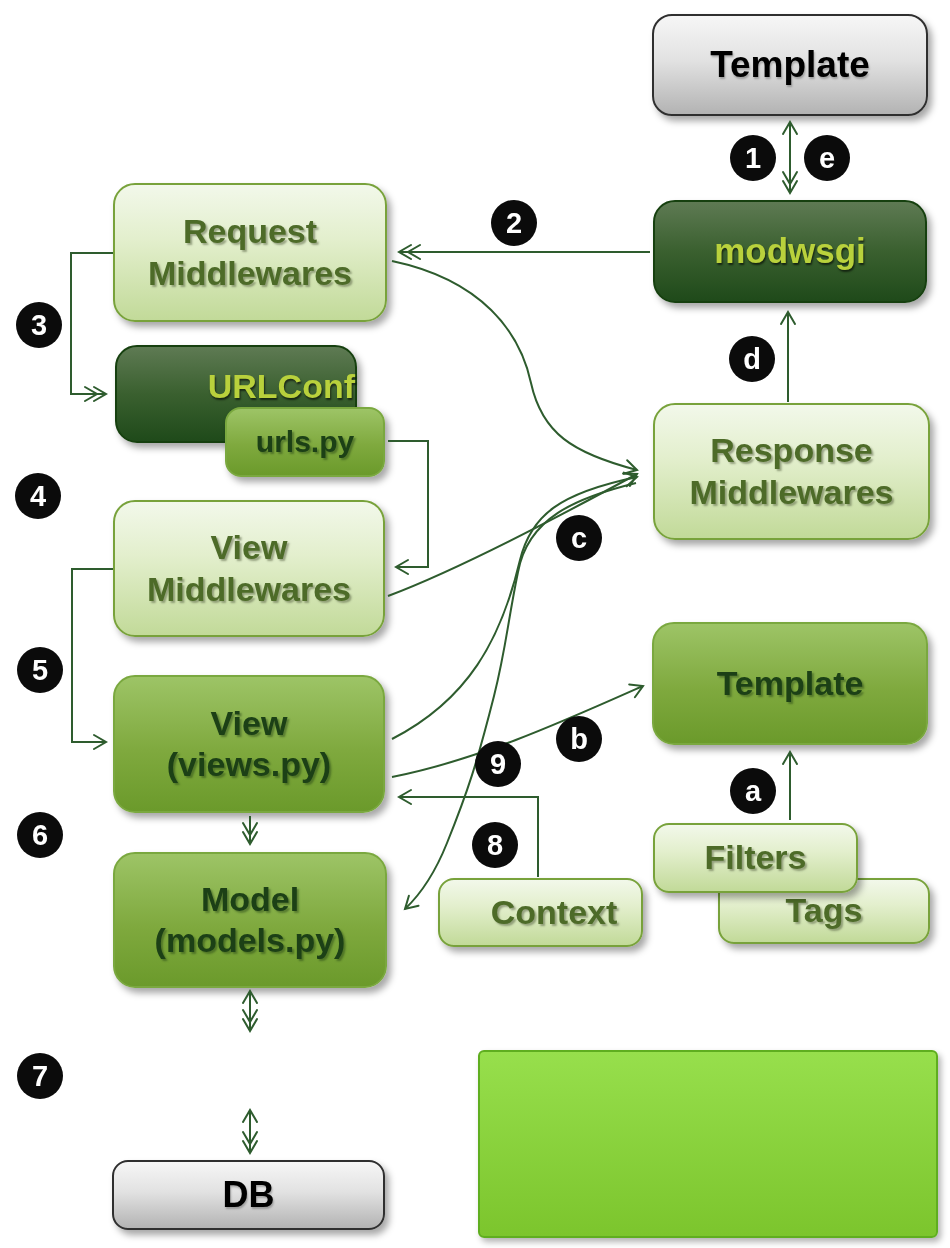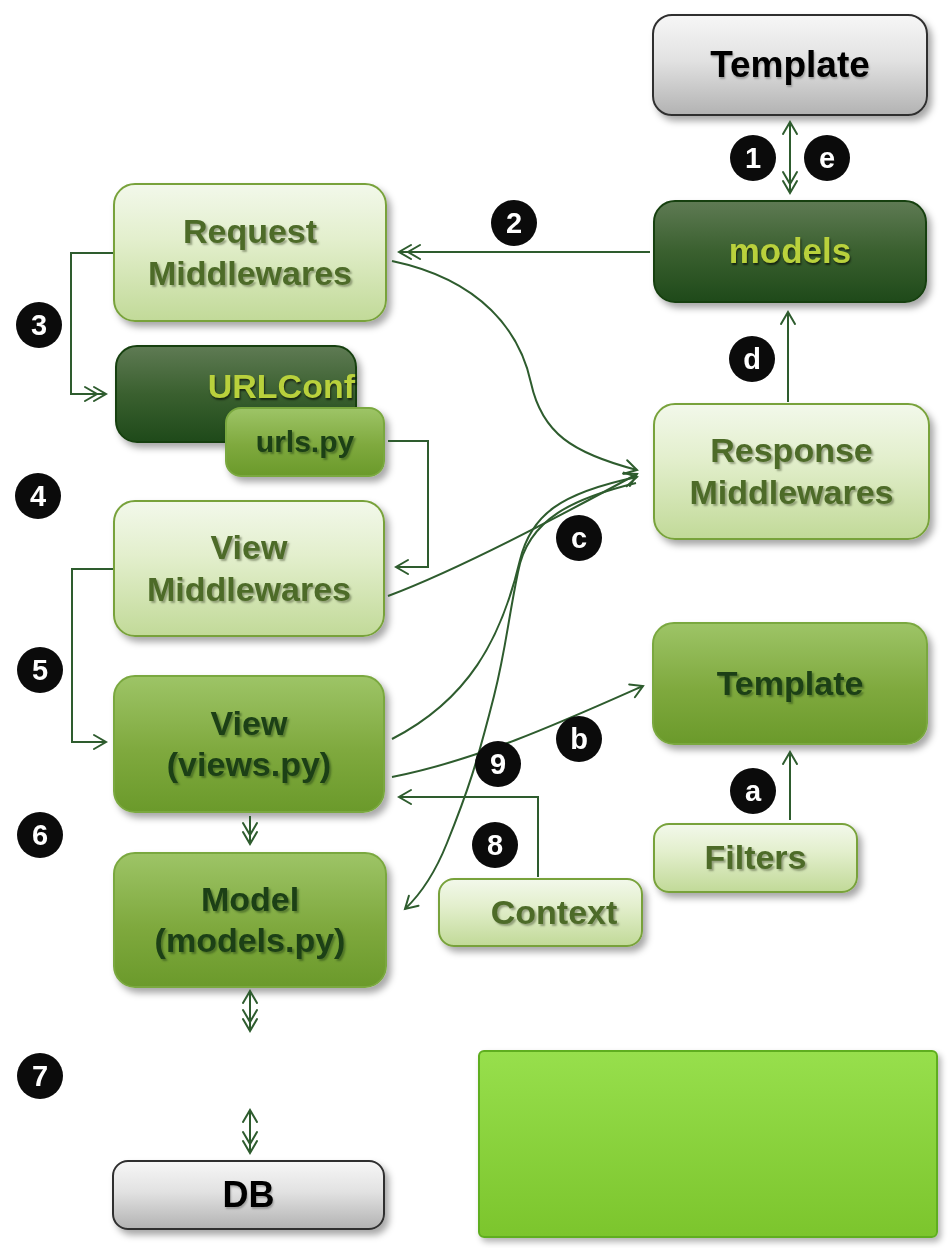--- a/index.html
+++ b/index.html
@@ -51,21 +51,21 @@
 </head>
 <body>
 
 <div id="canvas">
 
   <div class="box gray" style="left:652px; top:14px; width:276px; height:102px; font-size:37px; border-radius:20px;">
     <span class="label">Template</span>
   </div>
 
   <div class="box dark" style="left:653px; top:200px; width:274px; height:103px; font-size:35px;">
-    <span class="label">models</span>
+    <span class="label">modwsgi</span>
   </div>
 
   <div class="box light" style="left:113px; top:183px; width:274px; height:139px;">
     <span class="label">Request
 Middlewares</span>
   </div>
 
   <div class="box dark" style="left:115px; top:345px; width:242px; height:98px; justify-content:flex-end; padding-left:24px; padding-bottom:14px;">
     <span class="label">URLConf</span>
   </div>
@@ -96,20 +96,23 @@
 
   <div class="box light" style="left:653px; top:403px; width:277px; height:137px;">
     <span class="label">Response
 Middlewares</span>
   </div>
 
   <div class="box mid" style="left:652px; top:622px; width:276px; height:123px;">
     <span class="label">Template</span>
   </div>
 
+  <div class="box light small" style="left:718px; top:878px; width:212px; height:66px; z-index:1;">
+    <span class="label">Tags</span>
+  </div>
 
   <div class="box light small" style="left:653px; top:823px; width:205px; height:70px; z-index:2;">
     <span class="label">Filters</span>
   </div>
 
   <div class="box light small" style="left:438px; top:878px; width:205px; height:69px;padding-left:27px;">
     <span class="label">Context</span>
   </div>
 
   <div id="legend-frame">

